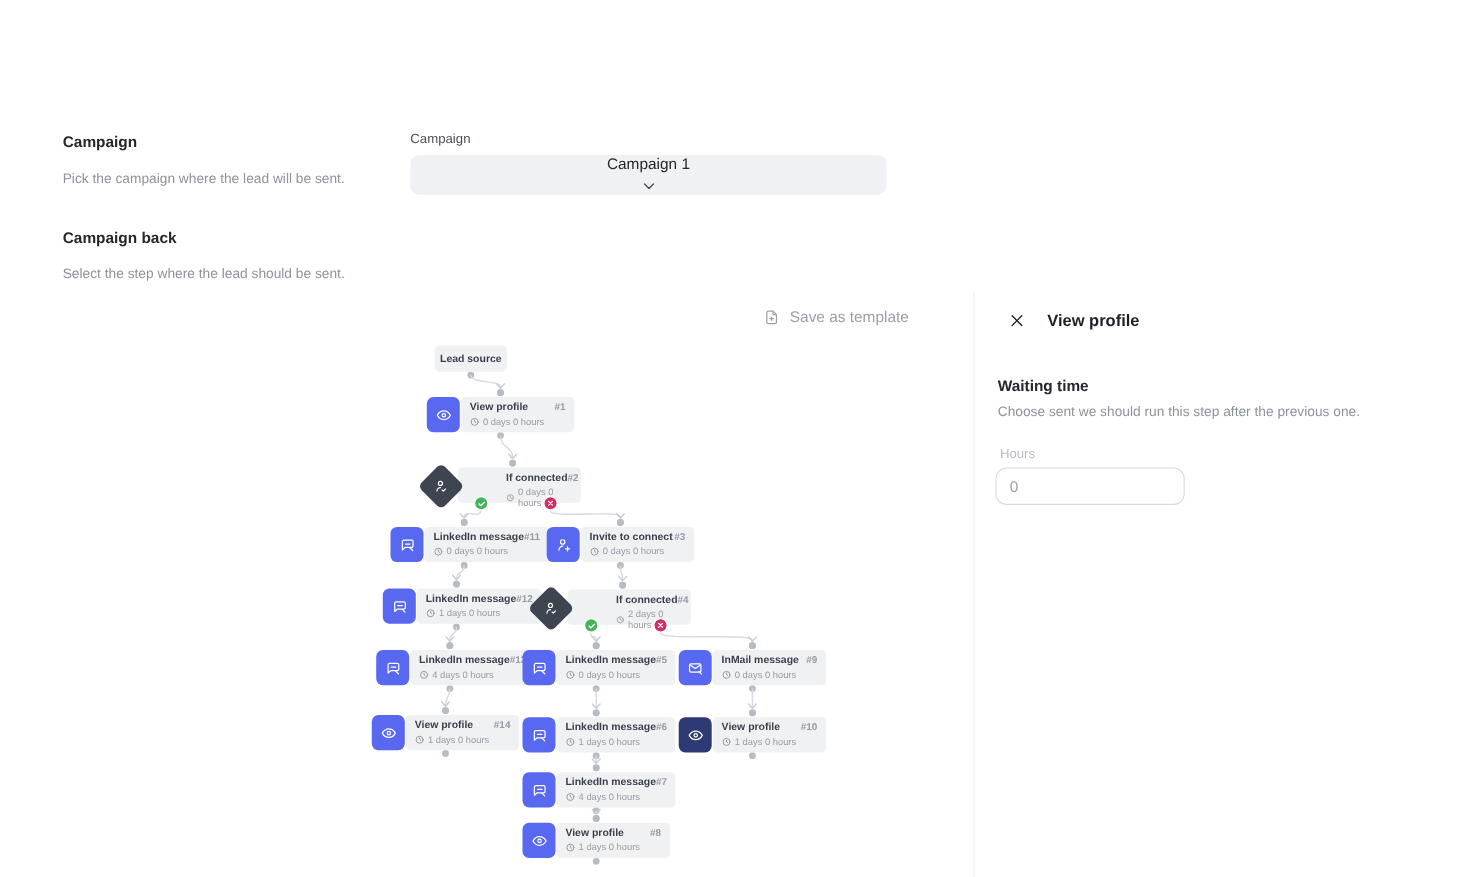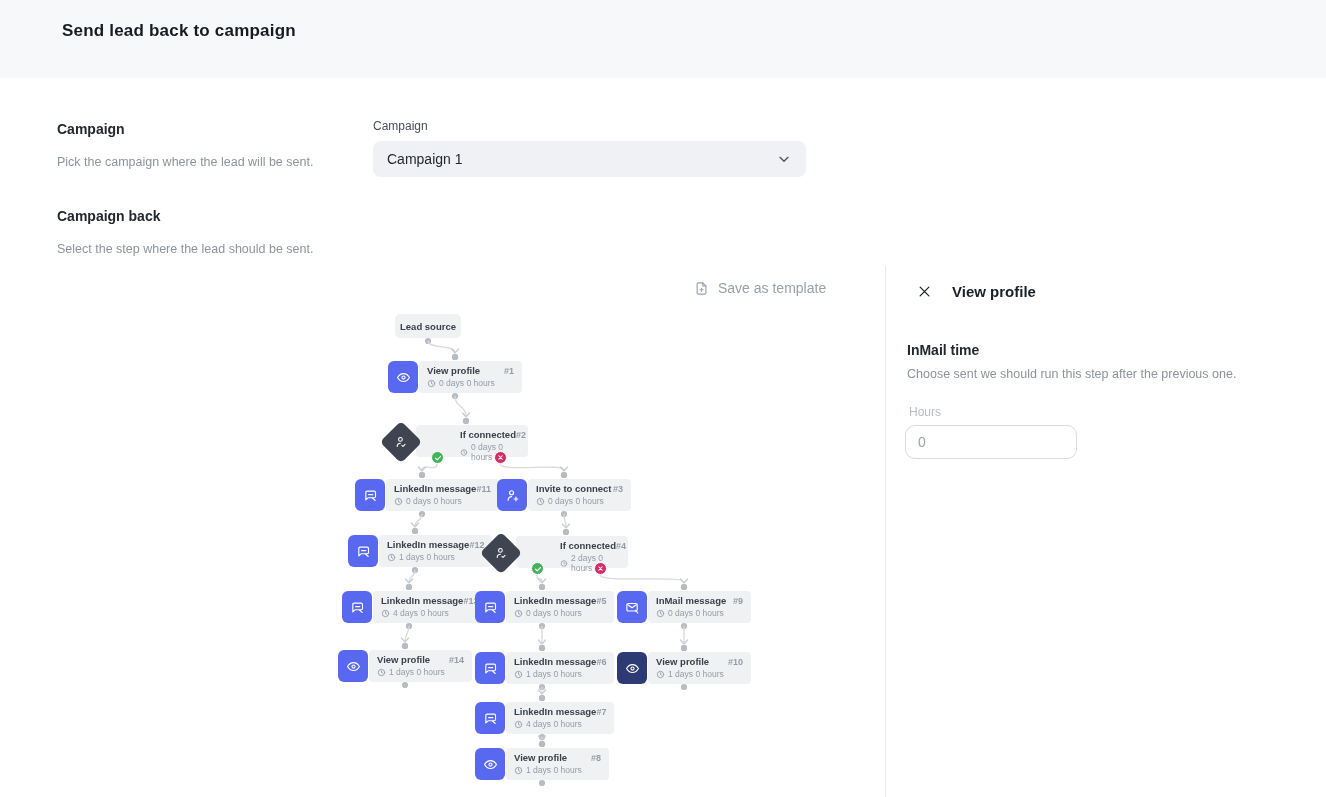--- a/index.html
+++ b/index.html
@@ -11,21 +11,21 @@
   .hdr h1 { position:absolute; left:62px; top:21px; font-size:17px; font-weight:700; color:#171b21; letter-spacing:.2px; }
 
   
   .row-title { font-size:14px; font-weight:700; color:#23272e; }
   .row-desc { margin-top:18px; font-size:12.5px; color:#8d939c; }
   .sec-campaign { position:absolute; left:57px; top:121px; width:290px; }
   .sec-step { position:absolute; left:57px; top:208px; width:290px; }
 
   .field { position:absolute; left:373px; top:119px; width:433px; }
   .field label { display:block; font-size:12px; color:#4a4f57; }
-  .select { margin-top:8px; height:36px; background:#f0f1f4; border-radius:8px; display:flex; align-items:center; justify-content:space-between; padding:0 14px; cursor:pointer; }
+  .select { margin-top:8px; height:36px; background:#f0f1f4; border-radius:8px; display:flex; align-items:center; justify-content:space-between; padding:0 14px; cursor:pointer;flex-direction:column; }
   .select span.val { font-size:14px; color:#23272e; }
 
   
   .divider { position:absolute; left:885px; top:266px; width:1px; height:531px; background:#e7e9ec; }
   .save-tpl { position:absolute; left:694px; top:280px; display:flex; align-items:center; gap:9px; background:transparent; border:none; cursor:pointer; font-family:inherit; }
   .save-tpl span.lbl { font-size:14px; color:#9aa0a9; }
 
   #edges { position:absolute; left:0; top:0; width:1326px; height:797px; pointer-events:none; }
   #nodes { position:absolute; left:0; top:0; width:886px; height:797px; }
 
@@ -56,23 +56,20 @@
   .wt-desc { margin:9px 0 0 21px; font-size:12.5px; color:#8d939c; }
   .inputs { display:flex; gap:18px; margin:24px 0 0 19px; }
   .igroup label { display:block; font-size:12px; color:#b7bdc5; margin-left:4px; }
   .igroup input { margin-top:6px; width:172px; height:34px; border:1px solid #d7dbe0; border-radius:10px; padding:0 12px; font-size:14px; color:#99a1ab; font-family:inherit; outline:none; background:#fff; }
 </style>
 </head>
 <body>
 
 <div class="page">
 
-  <header class="hdr">
-    <h1>Send lead back to campaign</h1>
-  </header>
 
   <section class="sec-campaign">
     <div class="row-title">Campaign</div>
     <div class="row-desc">Pick the campaign where the lead will be sent.</div>
   </section>
 
   <div class="field">
     <label>Campaign</label>
     <div class="select">
       <span class="val">Campaign 1</span>
@@ -511,21 +508,21 @@
     <div class="panel-head">
       <button class="close-btn">
         <span style="display:flex">
           <svg viewBox="0 0 24 24" width="15" height="15" fill="none" stroke="#1d222a" stroke-width="2" stroke-linecap="round">
               <path d="M5 5l14 14M19 5L5 19"></path>
             </svg>
         </span>
       </button>
       <h2 class="panel-title">View profile</h2>
     </div>
-    <h3 class="wt-title">InMail time</h3>
+    <h3 class="wt-title">Waiting time</h3>
     <p class="wt-desc">Choose sent we should run this step after the previous one.</p>
     <div class="inputs">
       <div class="igroup">
         <label>Hours</label>
         <input value="0" style="">
       </div>
     </div>
   </aside>
 </div>
 

